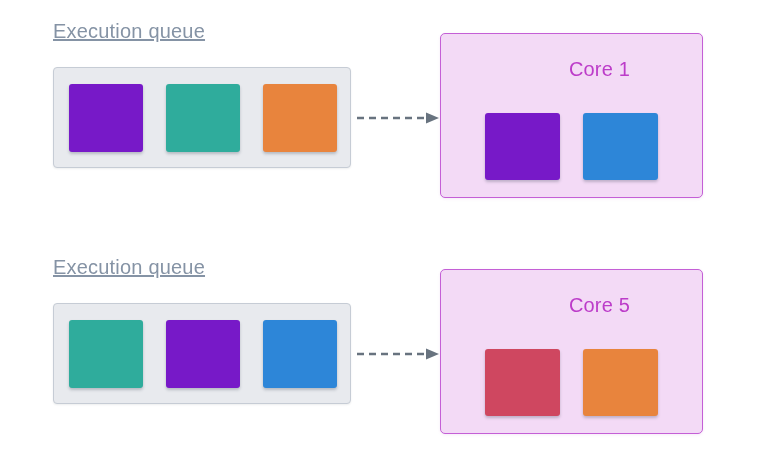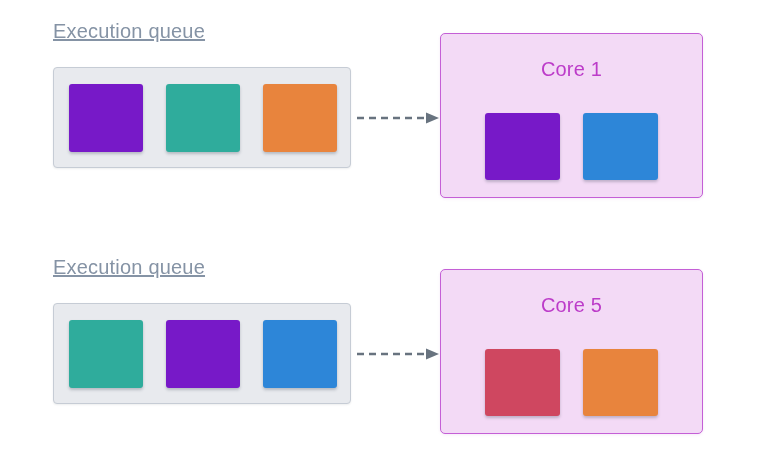--- a/index.html
+++ b/index.html
@@ -79,20 +79,21 @@
   .core-label {
     position: absolute;
     top: 24px;
     left: 0;
     width: 100%;
     text-align: center;
     font-size: 20px;
     font-weight: 500;
     letter-spacing: 0.2px;
     color: var(--core-label-text);
+    padding-left: 28px;
   }
   .core-tasks {
     position: absolute;
     top: 79px;
     left: 0;
     width: 100%;
     display: flex;
     justify-content: center;
     gap: 23px;
   }

